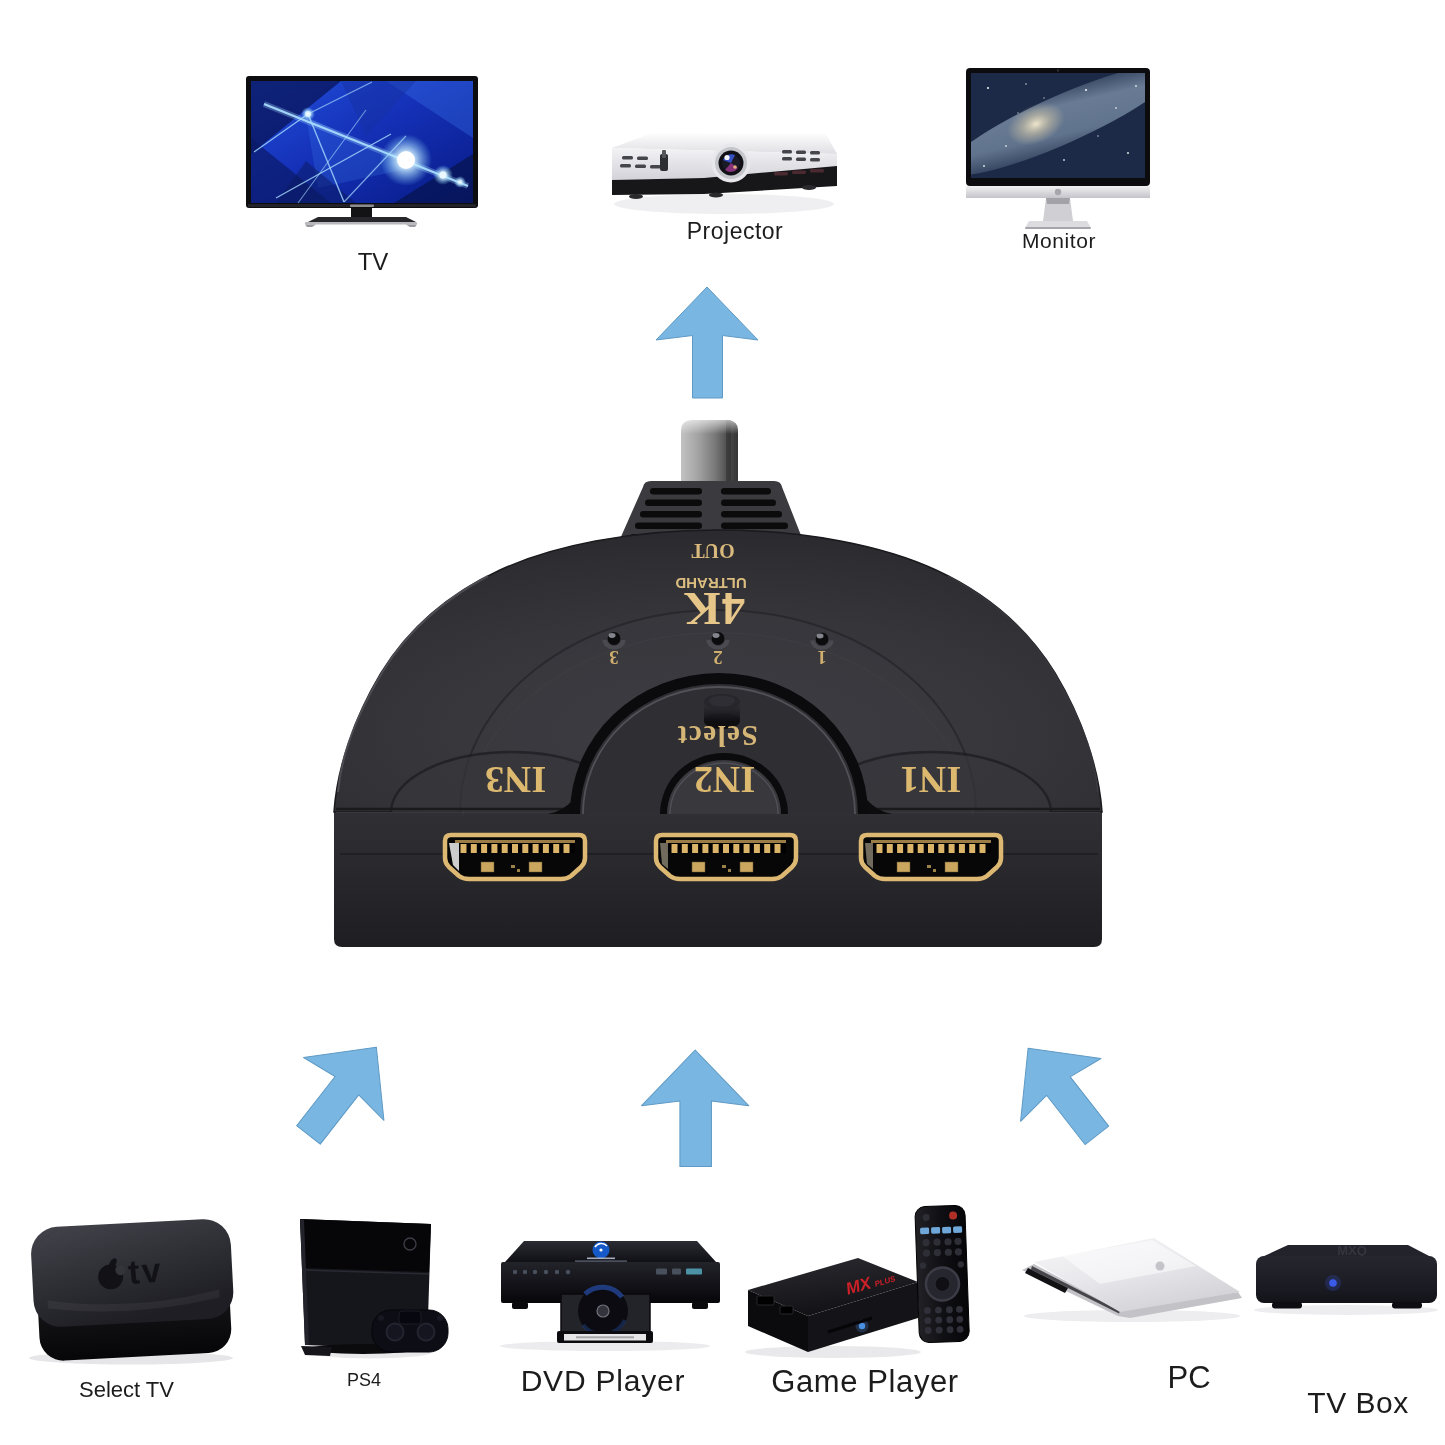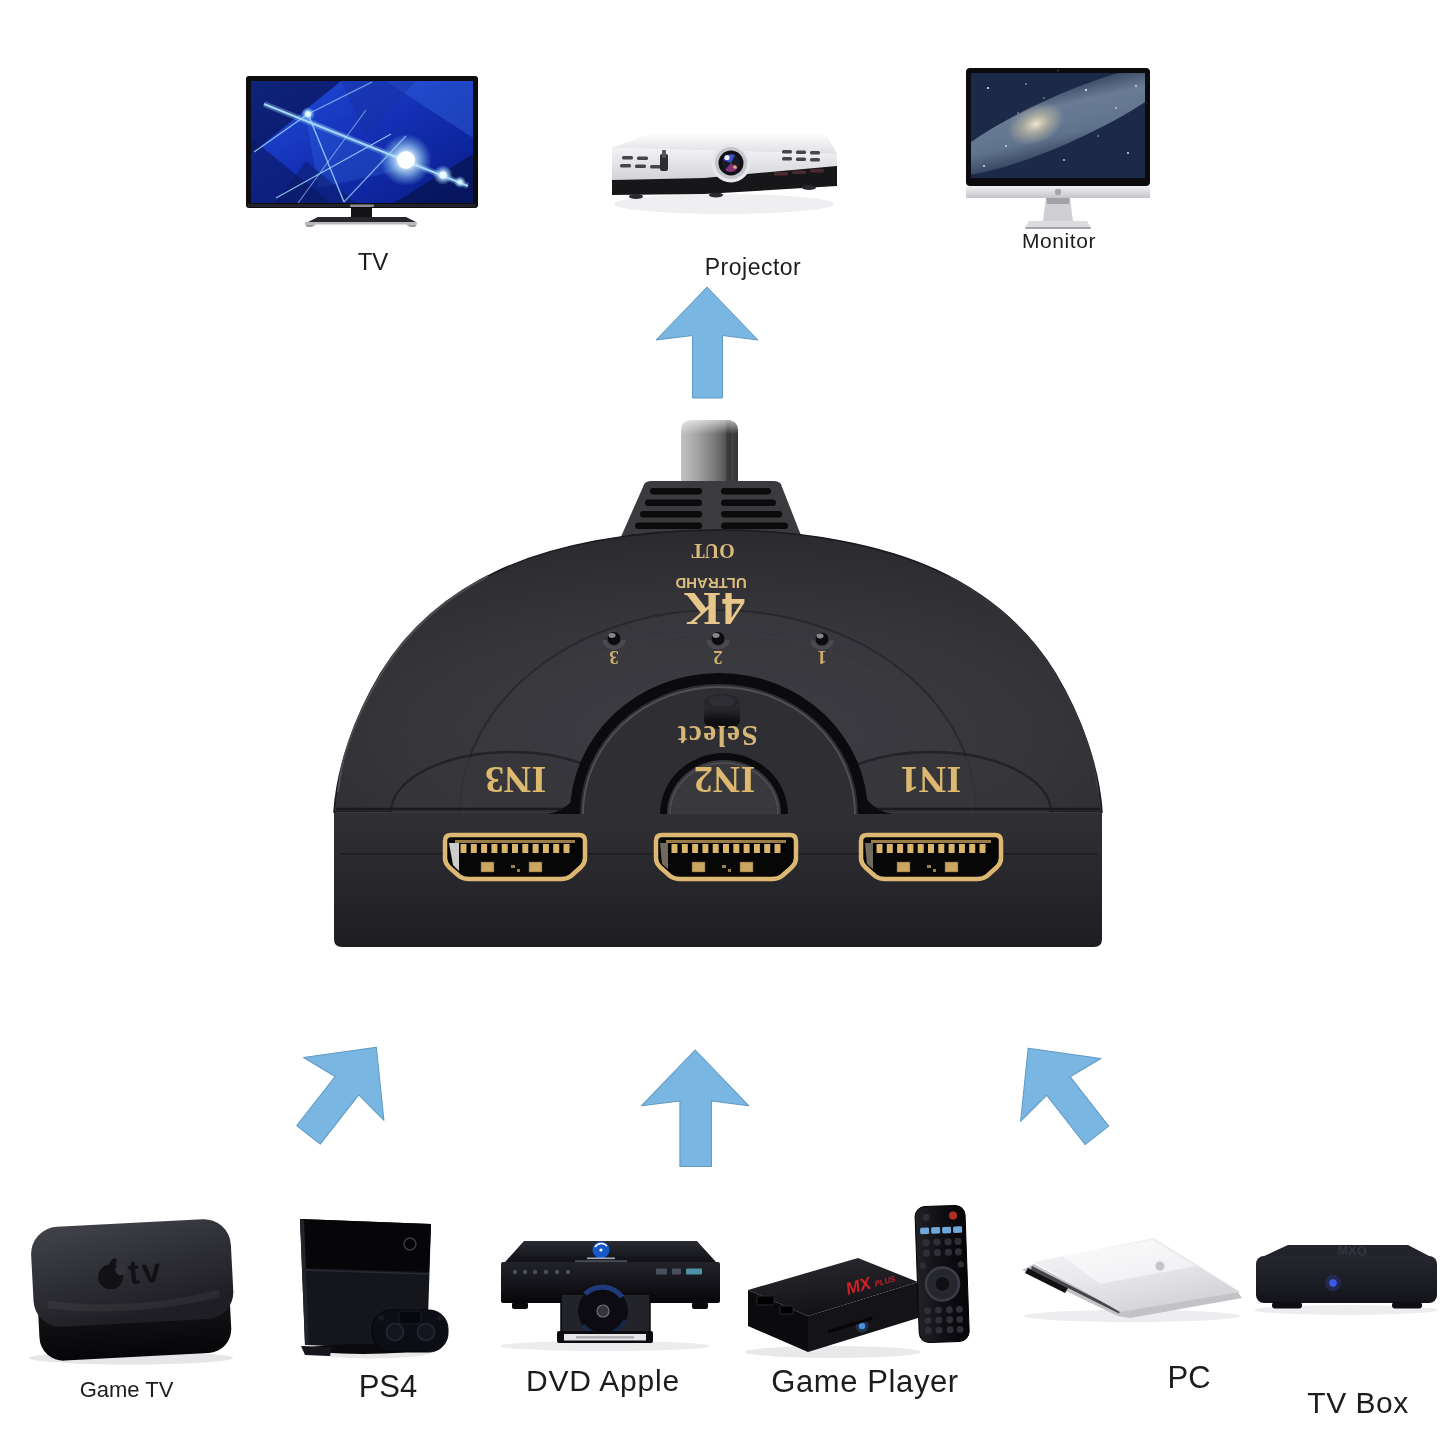--- a/index.html
+++ b/index.html
@@ -498,20 +498,20 @@
  <text x="1352" y="1255" font-size="13" font-weight="bold" fill="#35353f" text-anchor="middle" font-family="Liberation Sans,sans-serif">MXQ</text>
  <rect x="1256" y="1256" width="181" height="47" rx="8" fill="url(#tvboxg)"></rect>
  <circle cx="1333" cy="1283" r="3.8" fill="#3a5ae8"></circle>
  <circle cx="1333" cy="1283" r="8" fill="#3a5ae8" opacity="0.22"></circle>
  <rect x="1272" y="1302" width="30" height="6.5" rx="3" fill="#0d0d12"></rect>
  <rect x="1392" y="1302" width="30" height="6.5" rx="3" fill="#0d0d12"></rect>
 </g>
 </svg>
 
 <div class="lbl" style="left:373px;top:250.1px;font-size:24px;">TV</div>
-<div class="lbl" style="left:753px;top:219.5px;font-size:23px;letter-spacing:0.5px;margin-top:36px;">Projector</div>
+<div class="lbl" style="left:735px;top:219.5px;font-size:23px;letter-spacing:0.5px;">Projector</div>
 <div class="lbl" style="left:1059px;top:230.1px;font-size:21px;letter-spacing:0.6px;">Monitor</div>
-<div class="lbl" style="left:126.5px;top:1379.2px;font-size:22px;">Game TV</div>
-<div class="lbl" style="left:364px;top:1371px;font-size:31px;margin-left:24px;">PS4</div>
-<div class="lbl" style="left:603px;top:1365.6px;font-size:30px;letter-spacing:0.8px;">DVD Apple</div>
+<div class="lbl" style="left:126.5px;top:1379.2px;font-size:22px;">Select TV</div>
+<div class="lbl" style="left:364px;top:1371px;font-size:18px;">PS4</div>
+<div class="lbl" style="left:603px;top:1365.6px;font-size:30px;letter-spacing:0.8px;">DVD Player</div>
 <div class="lbl" style="left:865px;top:1366.3px;font-size:31px;letter-spacing:0.6px;">Game Player</div>
 <div class="lbl" style="left:1189px;top:1362px;font-size:31px;">PC</div>
 <div class="lbl" style="left:1358px;top:1362.3px;font-size:30px;letter-spacing:0.5px;margin-top:26px;">TV Box</div>
 
 </body></html>

